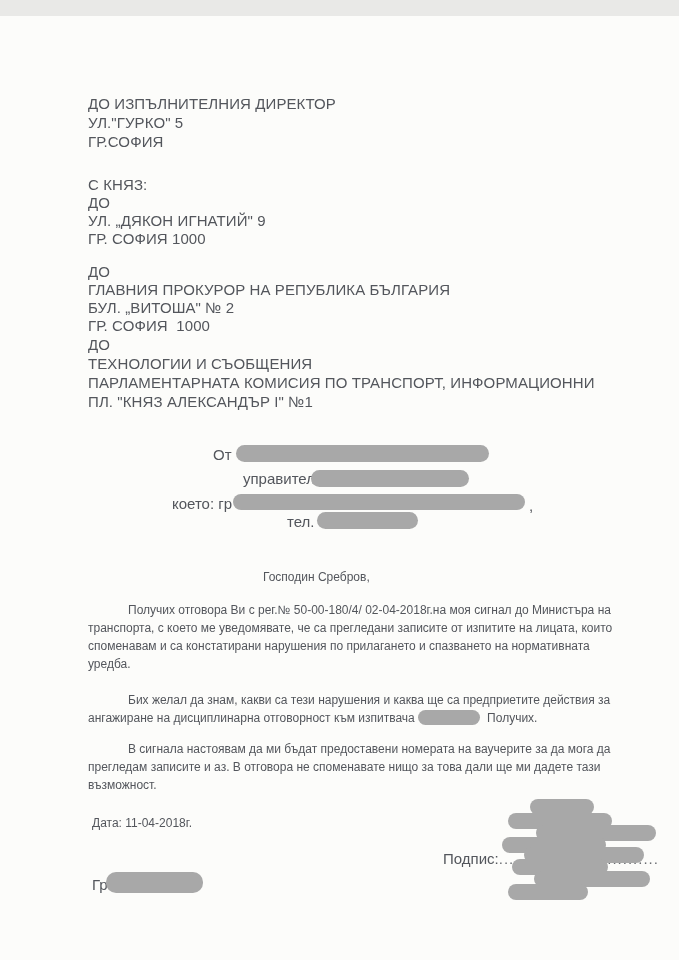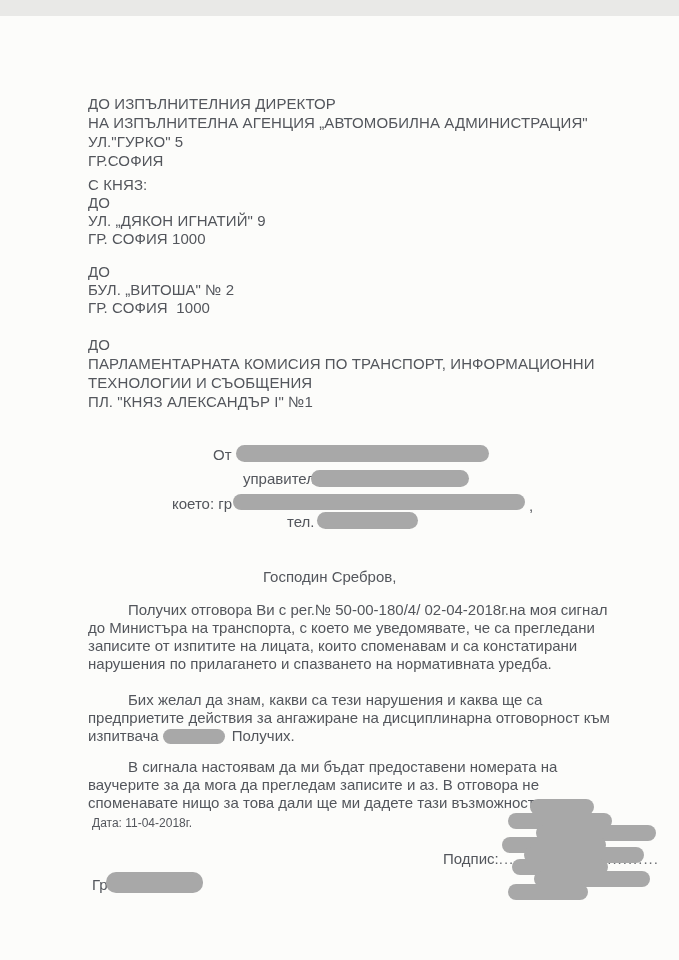--- a/index.html
+++ b/index.html
@@ -28,21 +28,21 @@
   .lbl{font-size:15px;line-height:17px;white-space:nowrap;}
 
   .redact{background:#a8a8a8;border-radius:9px;position:absolute;}
   .redact-inline{
     display:inline-block;background:#a8a8a8;border-radius:8px;
     width:62px;height:15px;vertical-align:-3px;margin-right:7px;
   }
 
   .body-text{
     position:absolute;left:88px;top:552px;width:537px;
-    font-size:15px;line-height:18px;
+    font-size:12px;line-height:18px;
   }
   .salutation{margin:0 0 15px 175px;}
   .body-text p{margin:0 0 18px 0;text-indent:40px;}
   .body-text p.p2{margin-bottom:13px;}
   .body-text p.p3{margin-bottom:0;}
 
   .footer-date{left:92px;top:800px;font-size:12px;}
   .footer-city-label{left:92px;top:860px;font-size:15px;}
   .city-bar{left:106px;top:856px;width:97px;height:21px;border-radius:10px;}
   .sig-line{left:443px;top:834px;font-size:15px;white-space:nowrap;width:215px;overflow:hidden;z-index:1;}
@@ -59,42 +59,42 @@
   .bar-tel{left:317px;top:496px;width:101px;height:17px;}
   .lbl-tel{left:287px;top:497px;}
 </style>
 </head>
 <body>
 
 <div class="page">
 
   <div class="addr-block b1">
     <div class="line">ДО ИЗПЪЛНИТЕЛНИЯ ДИРЕКТОР</div>
-    <div class="line">НА ИЗПЪЛНИТЕЛНА АГЕНЦИЯ „АВТОМОБИЛНА АДМИНИСТРАЦИЯ"</div>
     <div class="line">УЛ."ГУРКО" 5</div>
     <div class="line">ГР.СОФИЯ</div>
   </div>
 
   <div class="addr-block b2">
     <div class="line">С КНЯЗ:</div>
     <div class="line">ДО</div>
     <div class="line">УЛ. „ДЯКОН ИГНАТИЙ" 9</div>
     <div class="line">ГР. СОФИЯ 1000</div>
   </div>
 
   <div class="addr-block b3">
     <div class="line">ДО</div>
+    <div class="line">ГЛАВНИЯ ПРОКУРОР НА РЕПУБЛИКА БЪЛГАРИЯ</div>
     <div class="line">БУЛ. „ВИТОША" № 2</div>
     <div class="line">ГР. СОФИЯ  1000</div>
   </div>
 
   <div class="addr-block b4">
     <div class="line">ДО</div>
+    <div class="line">ТЕХНОЛОГИИ И СЪОБЩЕНИЯ</div>
     <div class="line">ПАРЛАМЕНТАРНАТА КОМИСИЯ ПО ТРАНСПОРТ, ИНФОРМАЦИОННИ</div>
-    <div class="line">ТЕХНОЛОГИИ И СЪОБЩЕНИЯ</div>
     <div class="line">ПЛ. "КНЯЗ АЛЕКСАНДЪР I" №1</div>
   </div>
 
   <span class="abs lbl lbl-from">От</span>
   <div class="redact bar-from"></div>
 
   <span class="abs lbl lbl-mgr">управител</span>
   <div class="redact bar-mgr"></div>
 
   <span class="abs lbl lbl-addr">което: гр</span>

